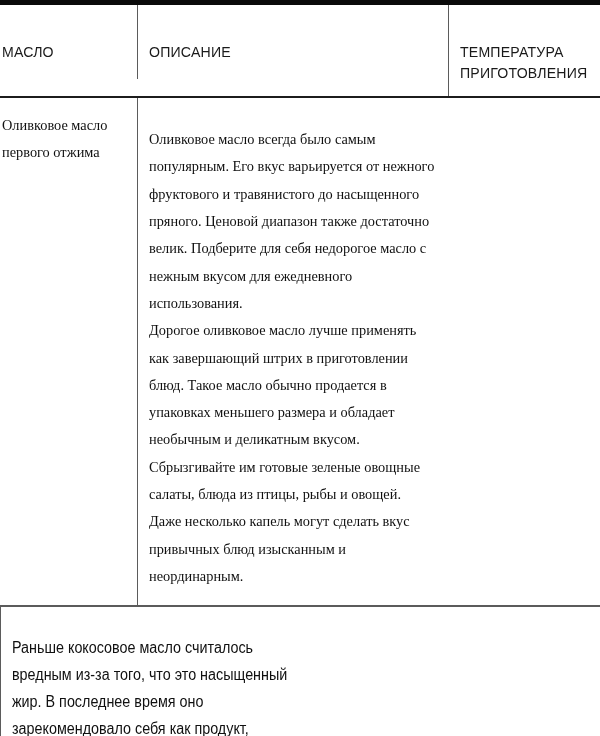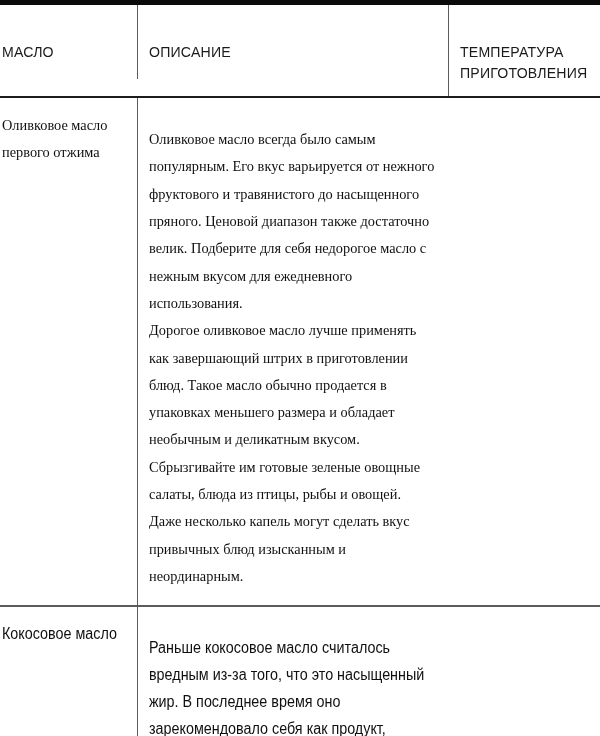--- a/index.html
+++ b/index.html
@@ -156,23 +156,20 @@
         <div class="cell-text">
           <p>Оливковое масло всегда было самым популярным. Его вкус варьируется от нежного фруктового и травянистого до насыщенного пряного. Ценовой диапазон также достаточно велик. Подберите для себя недорогое масло с нежным вкусом для ежедневного использования.</p>
           <p>Дорогое оливковое масло лучше применять как завершающий штрих в приготовлении блюд. Такое масло обычно продается в упаковках меньшего размера и обладает необычным и деликатным вкусом. Сбрызгивайте им готовые зеленые овощные салаты, блюда из птицы, рыбы и овощей. Даже несколько капель могут сделать вкус привычных блюд изысканным и неординарным.</p>
         </div>
       </div>
     </div>
 
     <div class="rule-row"></div>
 
     <div class="row row-body row-body-2">
-      <div class="col col-oil">
-        <div class="cell-text" style="white-space: pre-line;">Кокосовое масло</div>
-      </div>
       <div class="col col-desc">
         <div class="cell-text">
           <p>Раньше кокосовое масло считалось вредным из-за того, что это насыщенный жир. В последнее время оно зарекомендовало себя как продукт, полезный для здоровья. Народы тропиков использовали это масло в пищу на протяжении тысячелетий.</p>
         </div>
       </div>
     </div>
 
   </div>
 </div>
 

